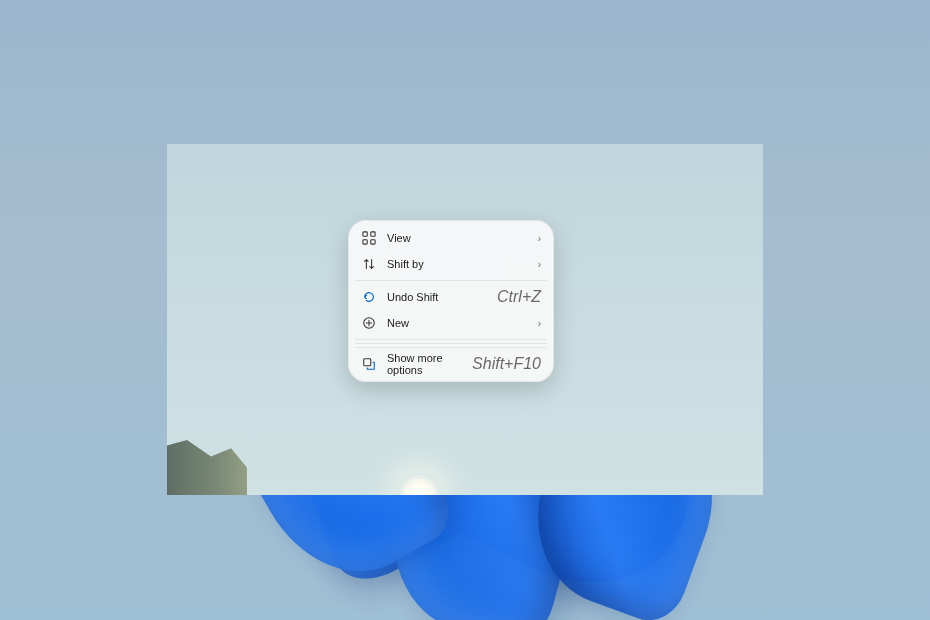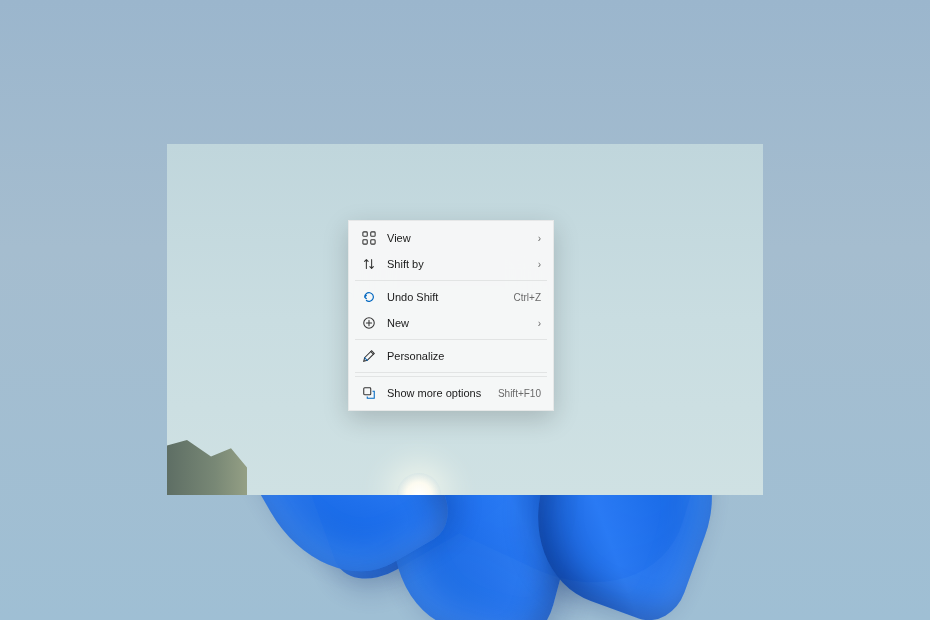--- a/index.html
+++ b/index.html
@@ -74,21 +74,21 @@
 
     
     .context-menu {
       position: absolute;
       left: 348px;
       top: 220px;
       width: 206px;
       background: rgba(249, 249, 249, 0.92);
       backdrop-filter: blur(20px);
       border: 1px solid rgba(0,0,0,0.06);
-      border-radius: 0;
+      border-radius: 18px;
       box-shadow: 0 8px 24px rgba(0,0,0,0.18);
       padding: 4px;
       z-index: 10;
       font-size: 11px;
       color: #1a1a1a;
     }
     .menu-item {
       display: flex;
       align-items: center;
       height: 26px;
@@ -101,21 +101,21 @@
       height: 16px;
       margin-right: 10px;
       display: flex;
       align-items: center;
       justify-content: center;
       flex-shrink: 0;
       color: #333;
     }
     .menu-icon.accent { color: #0067C0; }
     .menu-label { flex: 1; }
-    .menu-hint { color: #6a6a6a; font-size: 10px; }
+    .menu-hint { color: #6a6a6a; font-size: 16px; font-style: italic; }
     .chevron { color: #6a6a6a; font-size: 10px; margin-left: 4px; }
     .separator {
       height: 1px;
       background: rgba(0,0,0,0.08);
       margin: 3px 2px;
     }
     svg { display: block; }
   </style>
 </head>
 <body>
@@ -180,30 +180,20 @@
           <path d="M8 5v6M5 8h6"></path>
       </svg>
     </span>
     <span class="menu-label">New</span>
     <span class="chevron">›</span>
   </div>
 
   <div class="separator"></div>
 
 
-  <div class="menu-item">
-    <span class="menu-icon">
-      <svg width="14" height="14" viewBox="0 0 16 16" fill="none" stroke="currentColor" stroke-width="1.2" stroke-linecap="round">
-        <path d="M2 14l1-4 8-8 3 3-8 8-4 1z"></path>
-          <path d="M10 3l3 3"></path>
-        <path d="M3 10l3 3" stroke="#0067C0"></path>
-      </svg>
-    </span>
-    <span class="menu-label">Personalize</span>
-  </div>
 
   <div class="separator"></div>
 
 
   <div class="separator"></div>
 
   <div class="menu-item">
     <span class="menu-icon">
       <svg width="14" height="14" viewBox="0 0 16 16" fill="none" stroke="currentColor" stroke-width="1.2">
         <rect x="2" y="2" width="8" height="8" rx="1"></rect>

